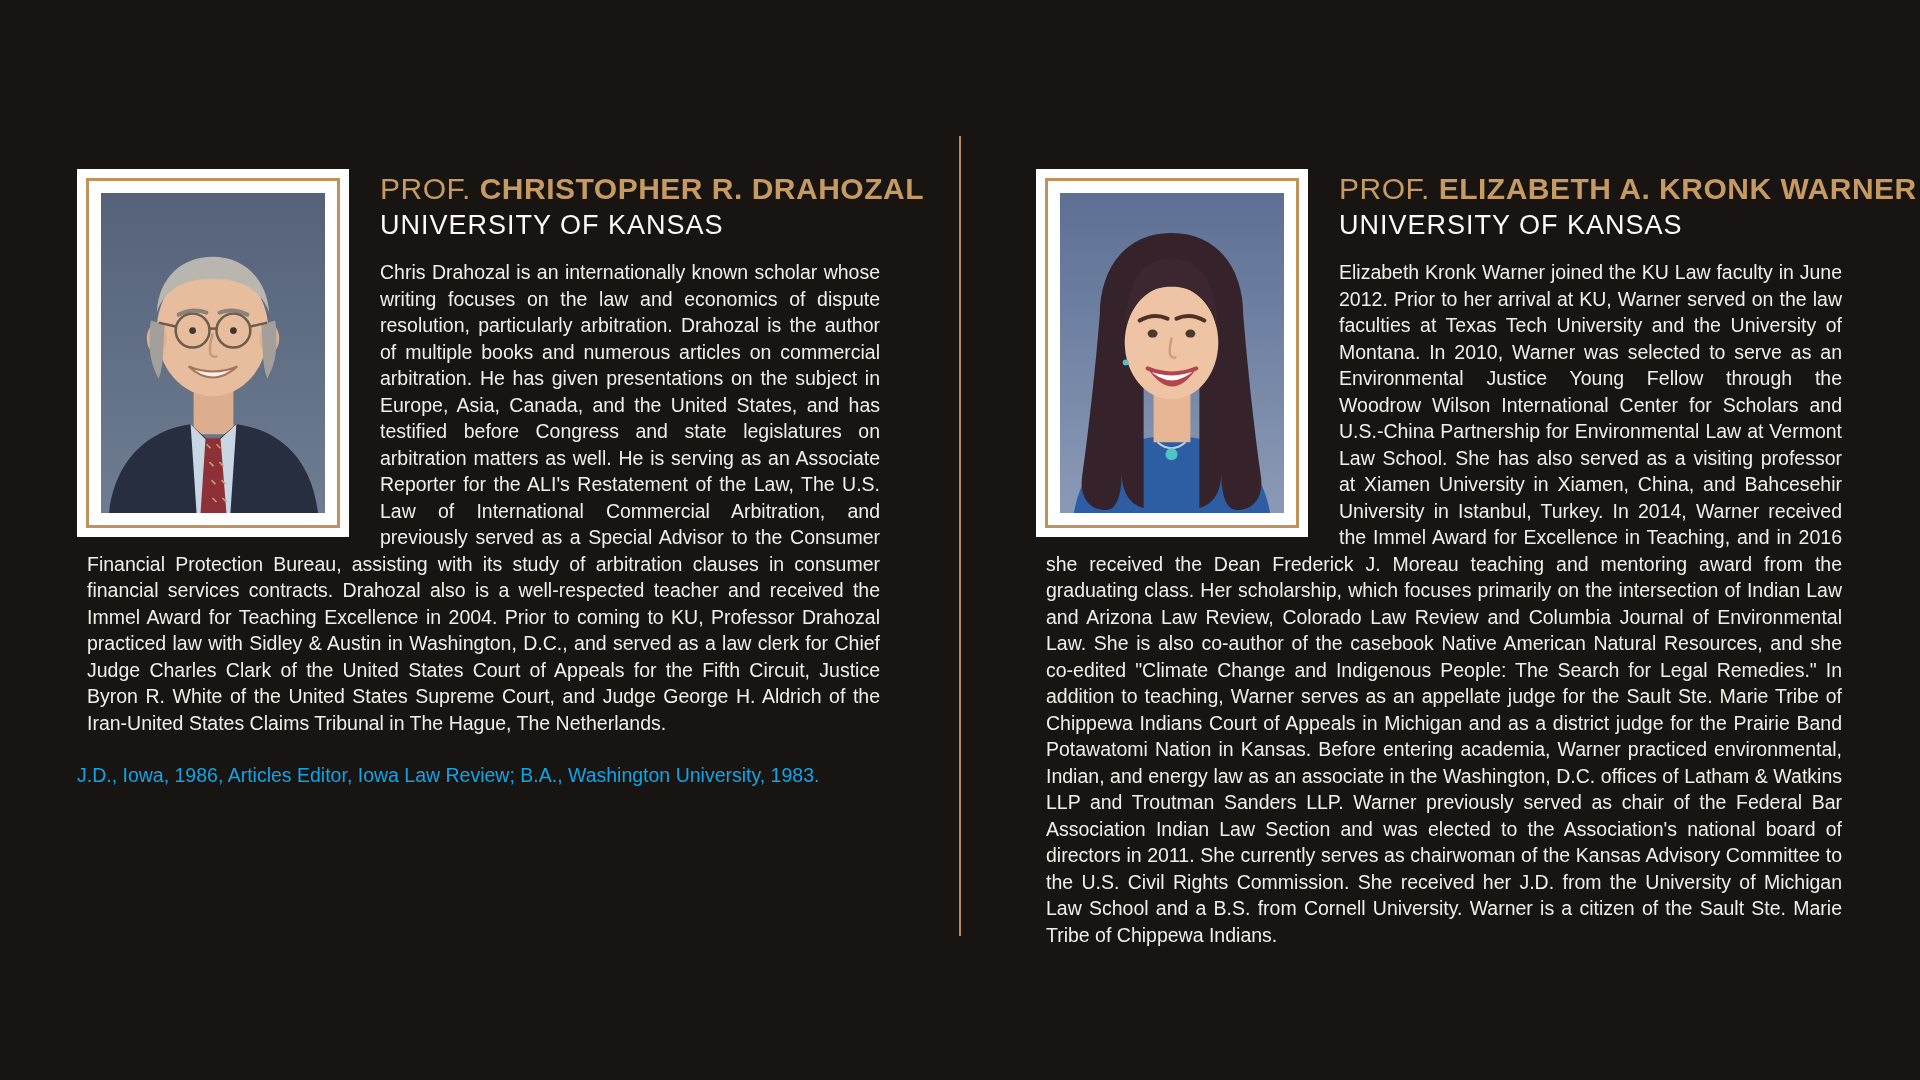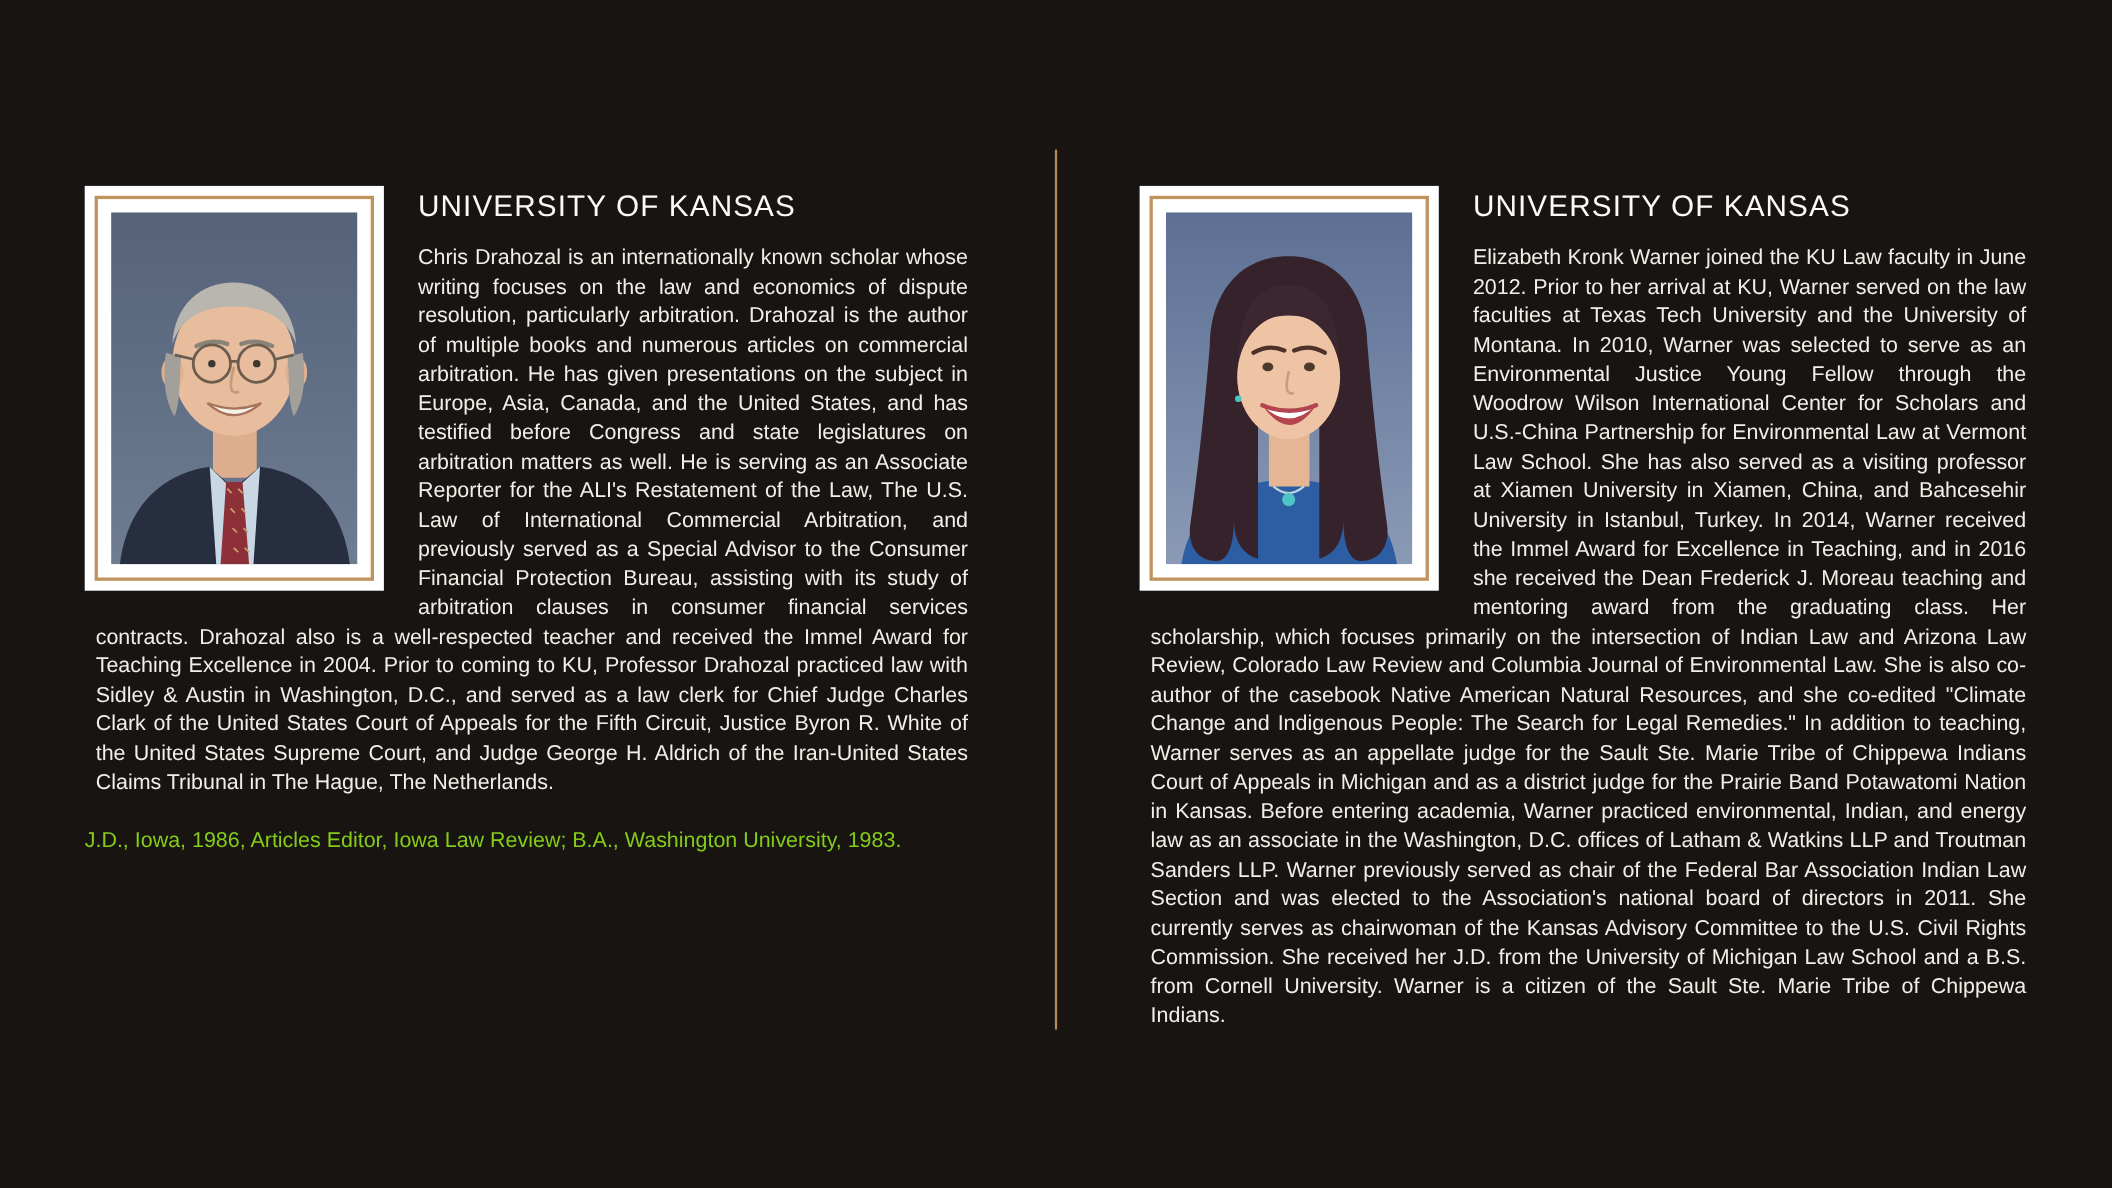--- a/index.html
+++ b/index.html
@@ -55,21 +55,21 @@
     margin:17px 0 0 10px;
     font-size:19.5px;
     line-height:26.5px;
     color:#f2efe8;
     text-align:justify;
   }
   .credentials{
     margin:26px 0 0 0;
     font-size:19.5px;
     line-height:26.5px;
-    color:#84cc16;
+    color:#0ea5e9;
   }
   .credentials:empty{display:none;}
 
   .divider{
     position:absolute;
     left:959px;top:136px;
     width:2px;height:800px;
     background:#b78d57;
   }
 </style>
@@ -118,20 +118,21 @@
 
           <circle cx="92" cy="138" r="3.4" fill="#3c3733"></circle>
           <circle cx="133" cy="138" r="3.4" fill="#3c3733"></circle>
 
           <path d="M112,142 q-4,14 -2,20 q2,3 6,2" stroke="#c79a79" stroke-width="2.5" fill="none" stroke-linecap="round"></path>
 
           <path d="M88,174 Q112,196 137,174 Q113,184 88,174 Z" fill="#f5f1ea" stroke="#a8735a" stroke-width="2"></path>
         </svg>
       </div>
     </div>
+    <h2 class="prof-line"><span class="prefix">PROF.</span> <span class="name">CHRISTOPHER R. DRAHOZAL</span></h2>
     <h3 class="school">UNIVERSITY OF KANSAS</h3>
     <p class="bio">Chris Drahozal is an internationally known scholar whose writing focuses on the law and economics of dispute resolution, particularly arbitration. Drahozal is the author of multiple books and numerous articles on commercial arbitration. He has given presentations on the subject in Europe, Asia, Canada, and the United States, and has testified before Congress and state legislatures on arbitration matters as well. He is serving as an Associate Reporter for the ALI's Restatement of the Law, The U.S. Law of International Commercial Arbitration, and previously served as a Special Advisor to the Consumer Financial Protection Bureau, assisting with its study of arbitration clauses in consumer financial services contracts. Drahozal also is a well-respected teacher and received the Immel Award for Teaching Excellence in 2004. Prior to coming to KU, Professor Drahozal practiced law with Sidley &amp; Austin in Washington, D.C., and served as a law clerk for Chief Judge Charles Clark of the United States Court of Appeals for the Fifth Circuit, Justice Byron R. White of the United States Supreme Court, and Judge George H. Aldrich of the Iran-United States Claims Tribunal in The Hague, The Netherlands.</p>
     <p class="credentials">J.D., Iowa, 1986, Articles Editor, Iowa Law Review; B.A., Washington University, 1983.</p>
   </section>
 
   <div class="divider"></div>
 
   <section class="profile right">
     <div class="photo-frame">
       <div class="gold-mat">
@@ -166,18 +167,19 @@
           <path d="M88,176 Q112,200 137,176 Q113,212 88,176 Z" fill="#b4454f"></path>
           <path d="M88,176 Q112,186 137,176" stroke="#b4454f" stroke-width="4" fill="none" stroke-linecap="round"></path>
 
           <path d="M98,250 q14,12 28,0" stroke="#bfd2dd" stroke-width="2" fill="none"></path>
           <circle cx="112" cy="262" r="6" fill="#4fc4c4"></circle>
 
           <circle cx="66" cy="170" r="3" fill="#4fc4c4"></circle>
         </svg>
       </div>
     </div>
+    <h2 class="prof-line"><span class="prefix">PROF.</span> <span class="name">ELIZABETH A. KRONK WARNER</span></h2>
     <h3 class="school">UNIVERSITY OF KANSAS</h3>
     <p class="bio">Elizabeth Kronk Warner joined the KU Law faculty in June 2012. Prior to her arrival at KU, Warner served on the law faculties at Texas Tech University and the University of Montana. In 2010, Warner was selected to serve as an Environmental Justice Young Fellow through the Woodrow Wilson International Center for Scholars and U.S.-China Partnership for Environmental Law at Vermont Law School. She has also served as a visiting professor at Xiamen University in Xiamen, China, and Bahcesehir University in Istanbul, Turkey. In 2014, Warner received the Immel Award for Excellence in Teaching, and in 2016 she received the Dean Frederick J. Moreau teaching and mentoring award from the graduating class. Her scholarship, which focuses primarily on the intersection of Indian Law and Arizona Law Review, Colorado Law Review and Columbia Journal of Environmental Law. She is also co-author of the casebook Native American Natural Resources, and she co-edited "Climate Change and Indigenous People: The Search for Legal Remedies." In addition to teaching, Warner serves as an appellate judge for the Sault Ste. Marie Tribe of Chippewa Indians Court of Appeals in Michigan and as a district judge for the Prairie Band Potawatomi Nation in Kansas. Before entering academia, Warner practiced environmental, Indian, and energy law as an associate in the Washington, D.C. offices of Latham &amp; Watkins LLP and Troutman Sanders LLP. Warner previously served as chair of the Federal Bar Association Indian Law Section and was elected to the Association's national board of directors in 2011. She currently serves as chairwoman of the Kansas Advisory Committee to the U.S. Civil Rights Commission. She received her J.D. from the University of Michigan Law School and a B.S. from Cornell University. Warner is a citizen of the Sault Ste. Marie Tribe of Chippewa Indians.</p>
 
   </section>
 
 </div>
 
 </body></html>

